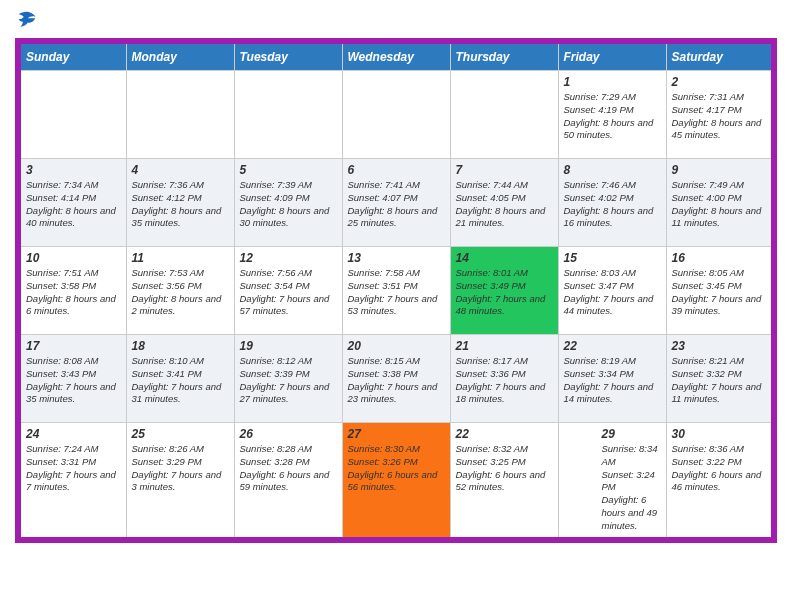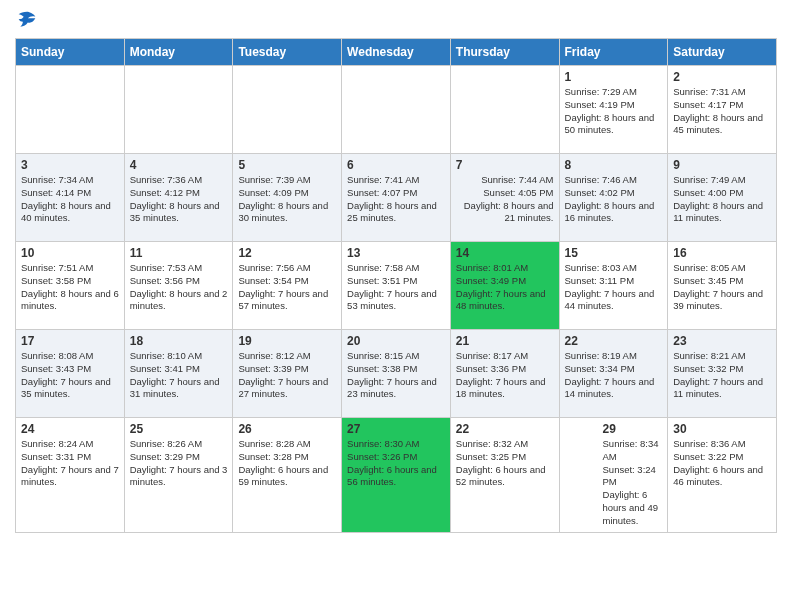--- a/index.html
+++ b/index.html
@@ -43,21 +43,22 @@
       font-weight: normal;
       color: #222;
     }
     .location-title {
       font-size: 15px;
       color: #444;
     }
     .calendar-table {
       width: 100%;
       border-collapse: collapse;
-      border: 1px solid #a21caf;
+      border: 6px solid #a21caf;
+      font-style: italic;
     }
     .calendar-table th {
       background-color: #2e7abf;
       color: #fff;
       font-size: 12px;
       font-weight: bold;
       padding: 6px 5px;
       text-align: left;
       border: 1px solid #ccc;
     }
@@ -163,21 +164,21 @@
 Daylight: 8 hours and 30 minutes.</div>
         </td>
         <td style="background-color: rgb(238, 242, 247);">
           <span class="day-number">6</span>
           <div class="cell-info" style="white-space: pre-line;">Sunrise: 7:41 AM
 Sunset: 4:07 PM
 Daylight: 8 hours and 25 minutes.</div>
         </td>
         <td style="background-color: rgb(238, 242, 247);">
           <span class="day-number">7</span>
-          <div class="cell-info" style="white-space: pre-line; text-align: right;">Sunrise: 7:44 AM
+          <div class="cell-info" style="white-space: pre-line;">Sunrise: 7:44 AM
 Sunset: 4:05 PM
 Daylight: 8 hours and 21 minutes.</div>
         </td>
         <td style="background-color: rgb(238, 242, 247);">
           <span class="day-number">8</span>
           <div class="cell-info" style="white-space: pre-line;">Sunrise: 7:46 AM
 Sunset: 4:02 PM
 Daylight: 8 hours and 16 minutes.</div>
         </td>
         <td style="background-color: rgb(238, 242, 247);">
@@ -214,21 +215,21 @@
         </td>
         <td style="background-color: #22c55e;">
           <span class="day-number">14</span>
           <div class="cell-info" style="white-space: pre-line;">Sunrise: 8:01 AM
 Sunset: 3:49 PM
 Daylight: 7 hours and 48 minutes.</div>
         </td>
         <td style="background-color: rgb(255, 255, 255);">
           <span class="day-number">15</span>
           <div class="cell-info" style="white-space: pre-line;">Sunrise: 8:03 AM
-Sunset: 3:11 PM
+Sunset: 3:47 PM
 Daylight: 7 hours and 44 minutes.</div>
         </td>
         <td style="background-color: rgb(255, 255, 255);">
           <span class="day-number">16</span>
           <div class="cell-info" style="white-space: pre-line;">Sunrise: 8:05 AM
 Sunset: 3:45 PM
 Daylight: 7 hours and 39 minutes.</div>
         </td>
       </tr>
       <tr>
@@ -271,37 +272,37 @@
         <td style="background-color: rgb(238, 242, 247);">
           <span class="day-number">23</span>
           <div class="cell-info" style="white-space: pre-line;">Sunrise: 8:21 AM
 Sunset: 3:32 PM
 Daylight: 7 hours and 11 minutes.</div>
         </td>
       </tr>
       <tr>
         <td style="background-color: rgb(255, 255, 255);">
           <span class="day-number">24</span>
-          <div class="cell-info" style="white-space: pre-line;">Sunrise: 8:24 AM
+          <div class="cell-info" style="white-space: pre-line;">Sunrise: 7:24 AM
 Sunset: 3:31 PM
 Daylight: 7 hours and 7 minutes.</div>
         </td>
         <td style="background-color: rgb(255, 255, 255);">
           <span class="day-number">25</span>
           <div class="cell-info" style="white-space: pre-line;">Sunrise: 8:26 AM
 Sunset: 3:29 PM
 Daylight: 7 hours and 3 minutes.</div>
         </td>
         <td style="background-color: rgb(255, 255, 255);">
           <span class="day-number">26</span>
           <div class="cell-info" style="white-space: pre-line;">Sunrise: 8:28 AM
 Sunset: 3:28 PM
 Daylight: 6 hours and 59 minutes.</div>
         </td>
-        <td style="background-color: #22c55e;">
+        <td style="background-color: #f97316;">
           <span class="day-number">27</span>
           <div class="cell-info" style="white-space: pre-line;">Sunrise: 8:30 AM
 Sunset: 3:26 PM
 Daylight: 6 hours and 56 minutes.</div>
         </td>
         <td style="background-color: rgb(255, 255, 255);">
           <span class="day-number">22</span>
           <div class="cell-info" style="white-space: pre-line;">Sunrise: 8:32 AM
 Sunset: 3:25 PM
 Daylight: 6 hours and 52 minutes.</div>

